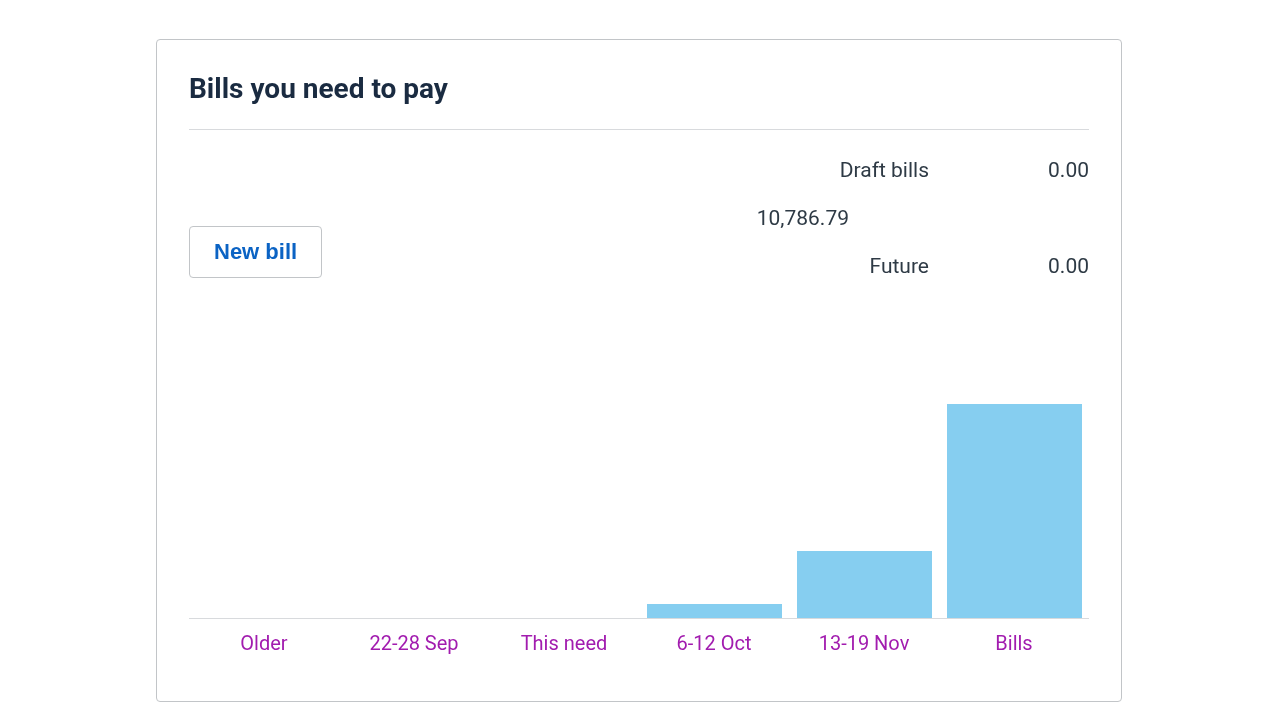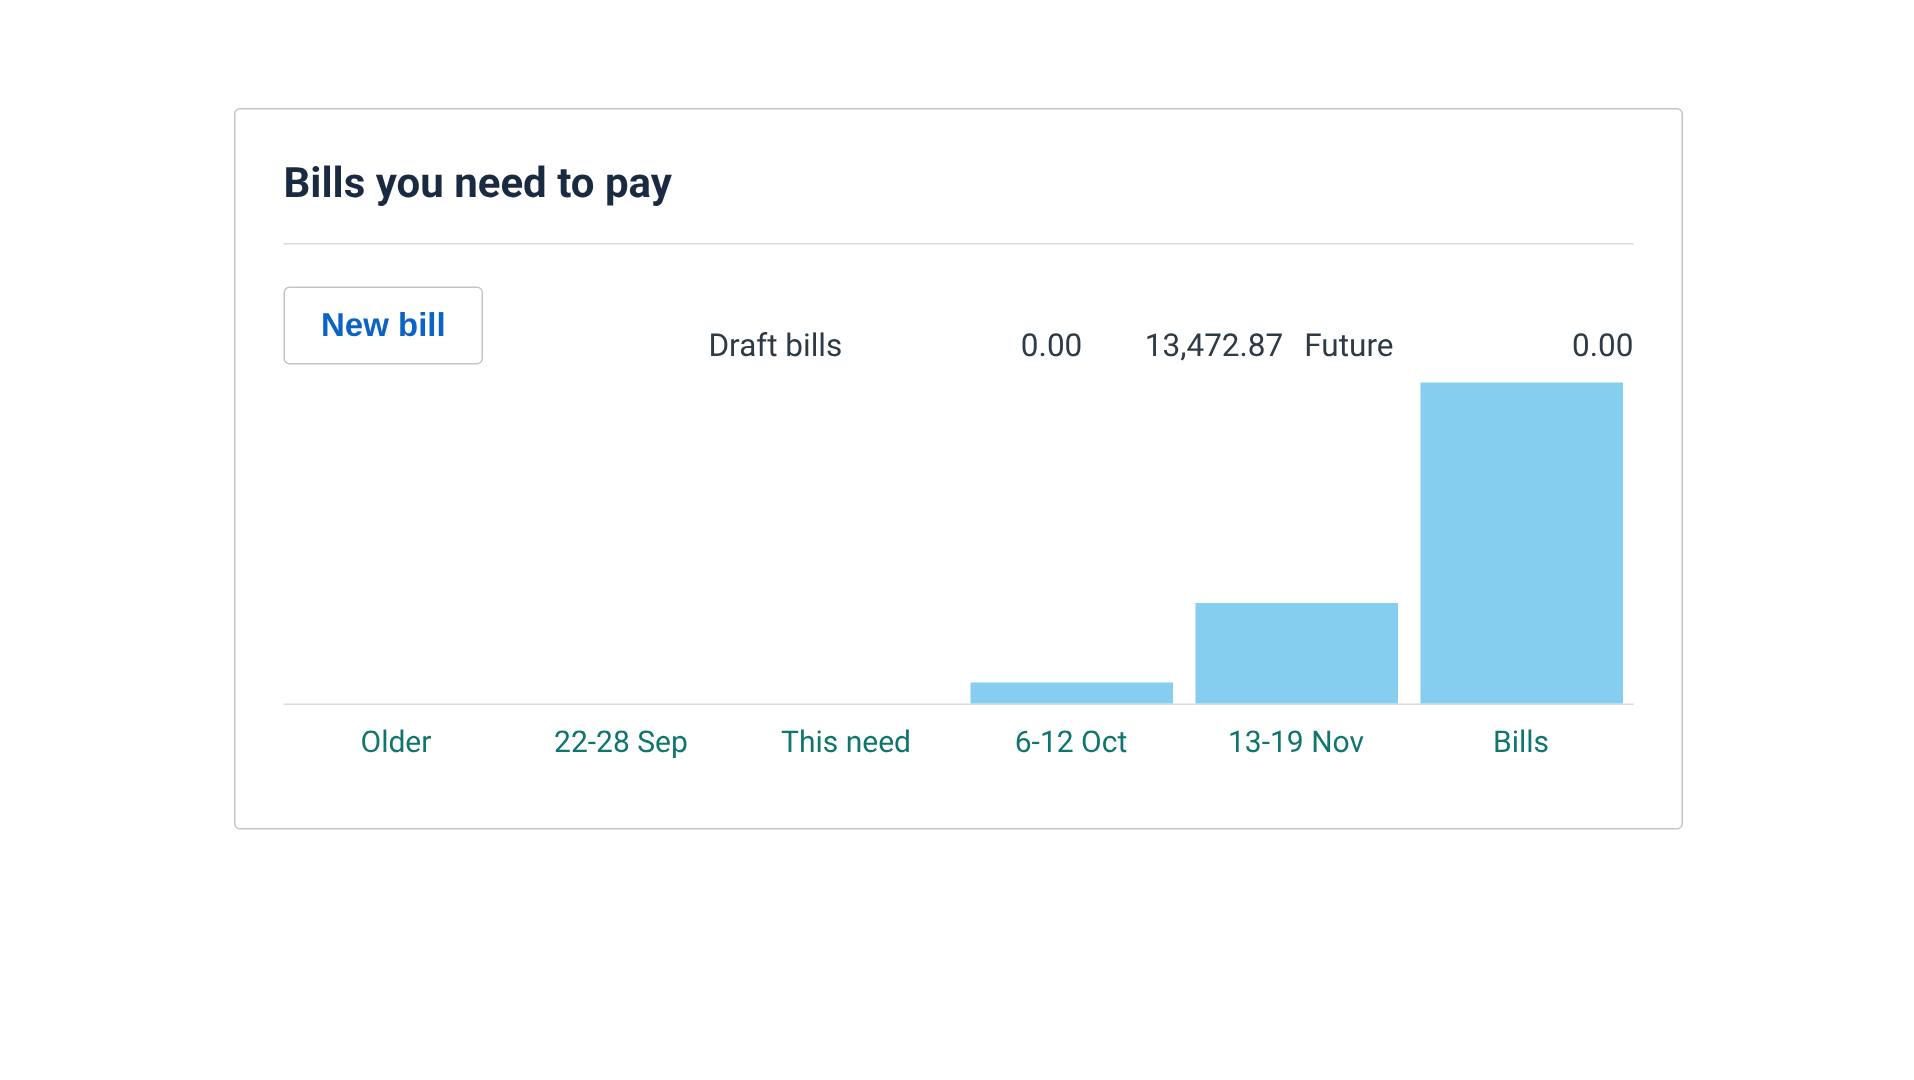--- a/index.html
+++ b/index.html
@@ -12,26 +12,25 @@
       background: #ffffff;
       width: 1276px;
       height: 720px;
       position: relative;
     }
     .card {
       position: absolute;
       left: 156px;
       top: 39px;
       width: 966px;
-      height: 481px;
+      height: 663px;
       border: 1px solid #c2c5c8;
       border-radius: 4px;
       background: #ffffff;
       padding: 32px;
-      margin-top: 33px;
     }
     .card-title {
       font-size: 28px;
       font-weight: 700;
       color: #1a2b41;
       margin-bottom: 24px;
     }
     .divider {
       border: none;
       border-top: 1px solid #d8dadd;
@@ -48,22 +47,22 @@
       border: 1px solid #c2c5c8;
       border-radius: 4px;
       background: #ffffff;
       color: #0b63c4;
       font-size: 22px;
       font-weight: 600;
       cursor: pointer;
     }
     .summary {
       display: flex;
-      flex-direction: row;
-      gap: 14px;
+      flex-direction: column;
+      gap: 24px;
       min-width: 360px;
     }
     .summary-row {
       display: flex;
       justify-content: space-between;
       align-items: baseline;
       font-size: 21px;
       color: #2e3a45;
     }
     .summary-row .label {
@@ -104,40 +103,40 @@
     }
     .labels-row {
       display: flex;
       justify-content: space-around;
       margin-top: 12px;
     }
     .axis-label {
       flex: 1;
       text-align: center;
       font-size: 20px;
-      color: #0f766e;
+      color: #a21caf;
     }
   </style>
 </head>
 <body>
 
 <div class="card">
   <h2 class="card-title">Bills you need to pay</h2>
   <hr class="divider">
 
   <div class="header-row">
     <button class="new-bill-btn">New bill</button>
 
     <div class="summary">
       <div class="summary-row">
         <span class="label">Draft bills</span>
         <span class="value">0.00</span>
       </div>
       <div class="summary-row">
-        <span class="value">13,472.87</span>
+        <span class="value">10,786.79</span>
       </div>
       <div class="summary-row">
         <span class="label">Future</span>
         <span class="value">0.00</span>
       </div>
     </div>
   </div>
 
   <div class="chart-area">
     <div class="bars-row" id="bars-row">

